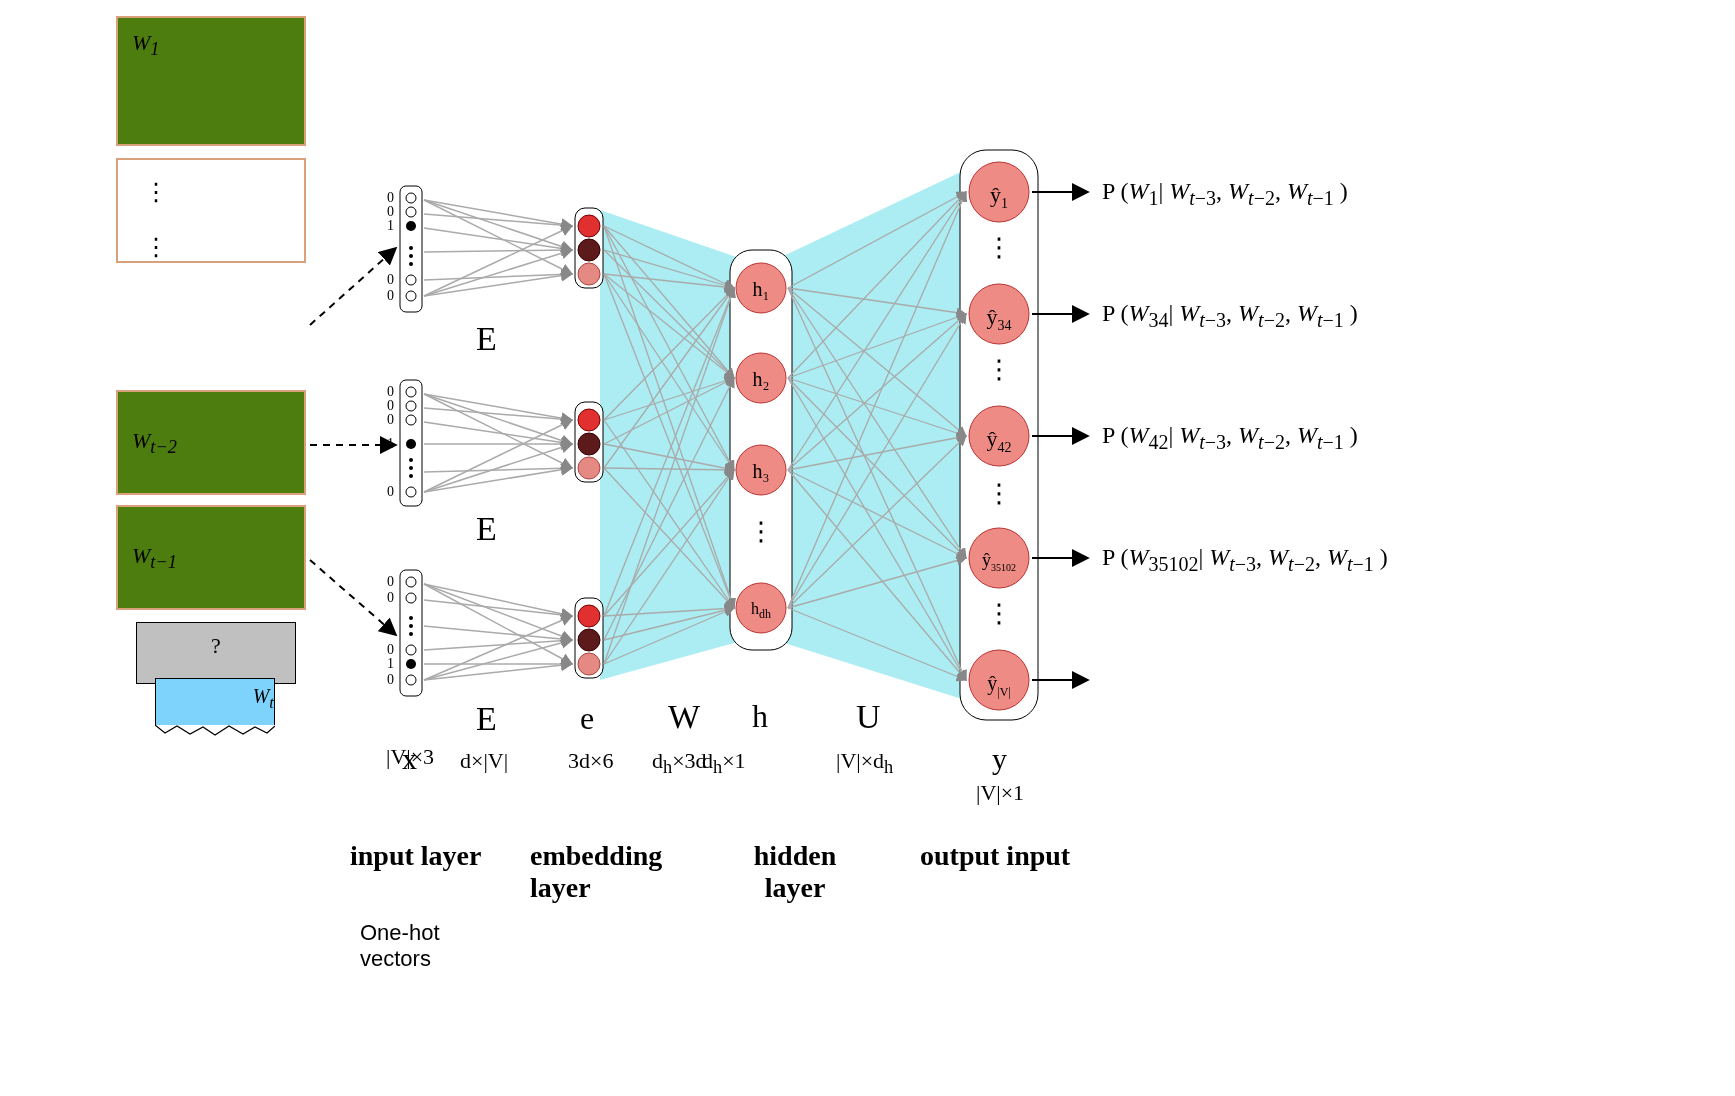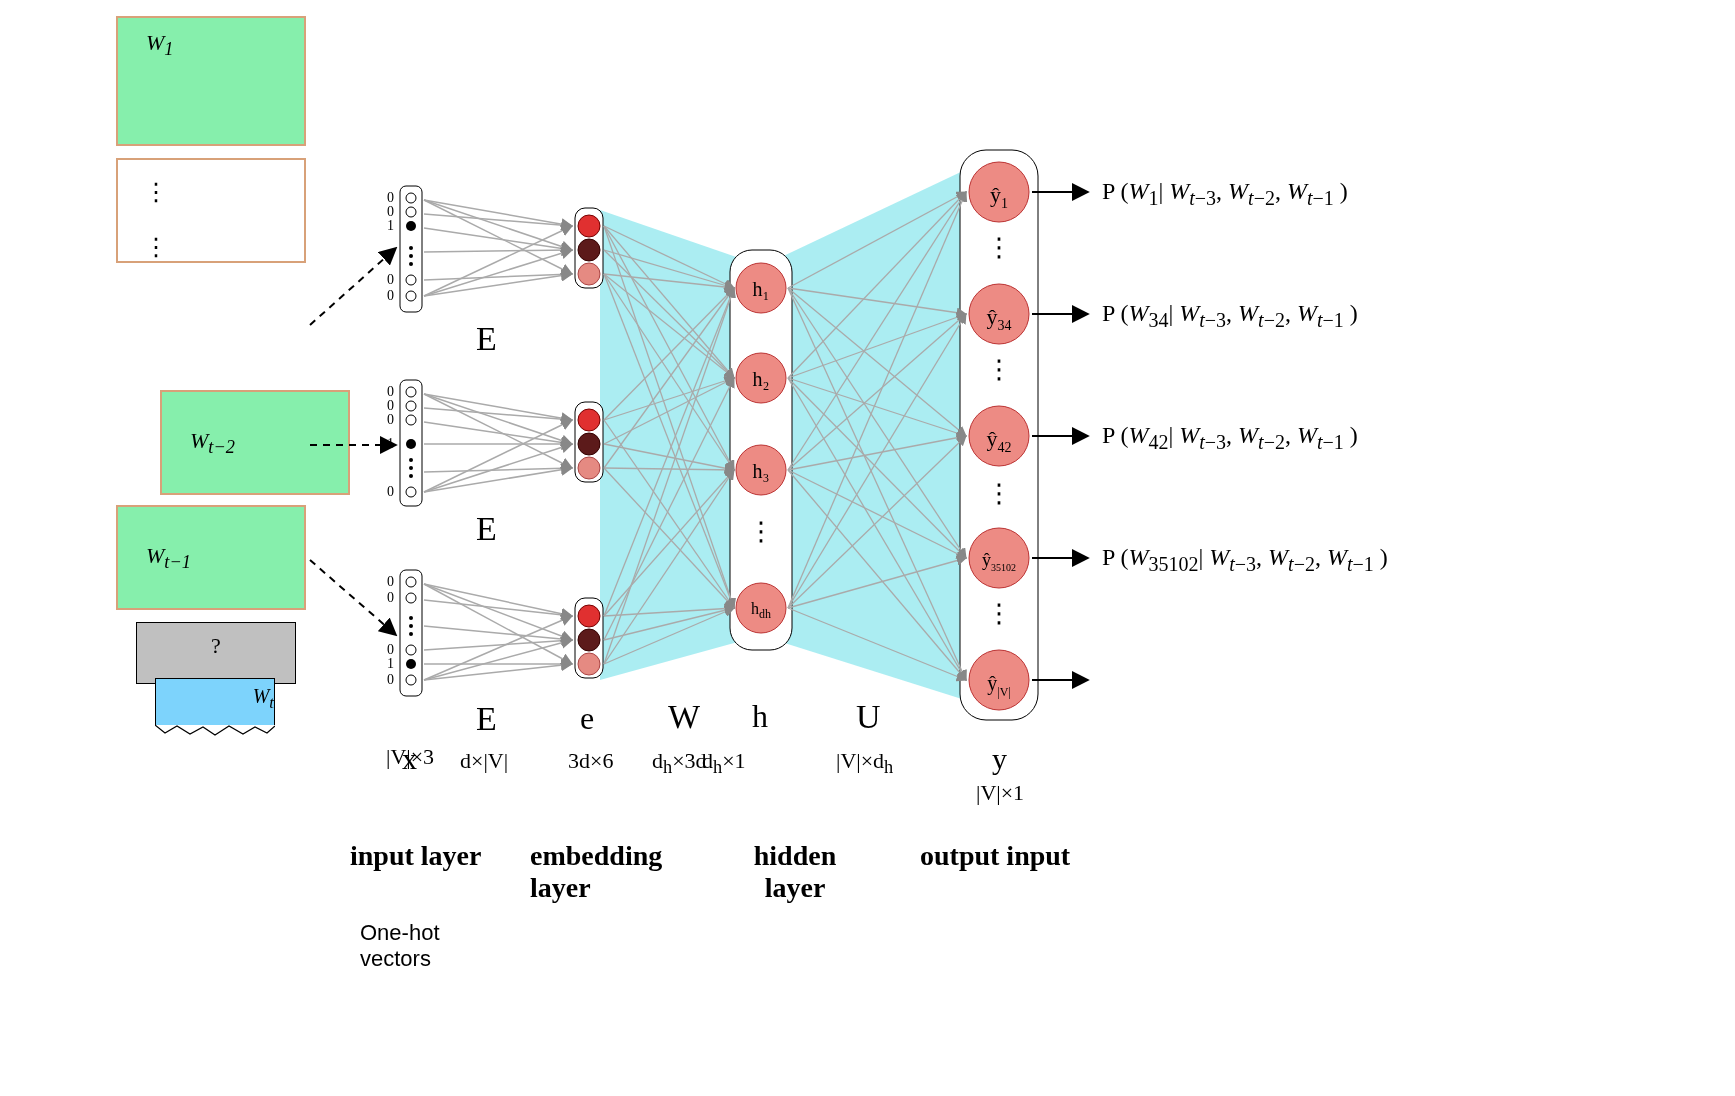--- a/index.html
+++ b/index.html
@@ -8,27 +8,27 @@
     background: #fff;
     font-family: "Times New Roman", serif;
     width: 1735px;
     height: 1096px;
     position: relative;
     overflow: hidden;
   }
   .stage { position: relative; width: 1735px; height: 1096px; }
   .word-box {
     position: absolute;
-    background: #86efac;
+    background: #4d7c0f;
     border: 2px solid #d8a179;
     box-sizing: border-box;
     text-align: left;
     font-style: italic;
     font-size: 22px;
-    padding: 12px 0 0 28px;
+    padding: 12px 0 0 14px;
   }
   .pred-box {
     position:absolute; background:#c0c0c0; border:1px solid #000;
     font-size:22px; text-align:center;
   }
   .torn {
     position:absolute; background:#7dd3fc; border:1px solid #000; border-bottom:none;
     font-size:20px; text-align:right; font-style:italic;
   }
   .lbl {
@@ -42,21 +42,21 @@
 </head>
 <body>
 <div class="stage">
 
 <div class="word-box" style="left:116px;top:16px;width:190px;height:130px;">
   <span><i>W</i><sub>1</sub></span>
 </div>
 <div class="word-box" style="left:116px;top:158px;width:190px;height:105px;background:#fff;padding:0">
   <div style="padding:18px 0 0 26px;font-size:24px;font-style:normal;">⋮<br><br>⋮</div>
 </div>
-<div class="word-box" style="left:116px;top:390px;width:190px;height:105px;padding-top:36px;margin-left:44px;">
+<div class="word-box" style="left:116px;top:390px;width:190px;height:105px;padding-top:36px;">
   <span><i>W</i><sub><i>t</i>−2</sub></span>
 </div>
 <div class="word-box" style="left:116px;top:505px;width:190px;height:105px;padding-top:36px;">
   <span><i>W</i><sub><i>t</i>−1</sub></span>
 </div>
 <div class="pred-box" style="left:136px;top:622px;width:158px;height:50px;padding-top:10px;">
   <span>?</span>
 </div>
 <div class="torn" style="left:155px;top:678px;width:118px;height:40px;padding-top:6px;">
   <span><i>W<sub>t</sub></i></span>

